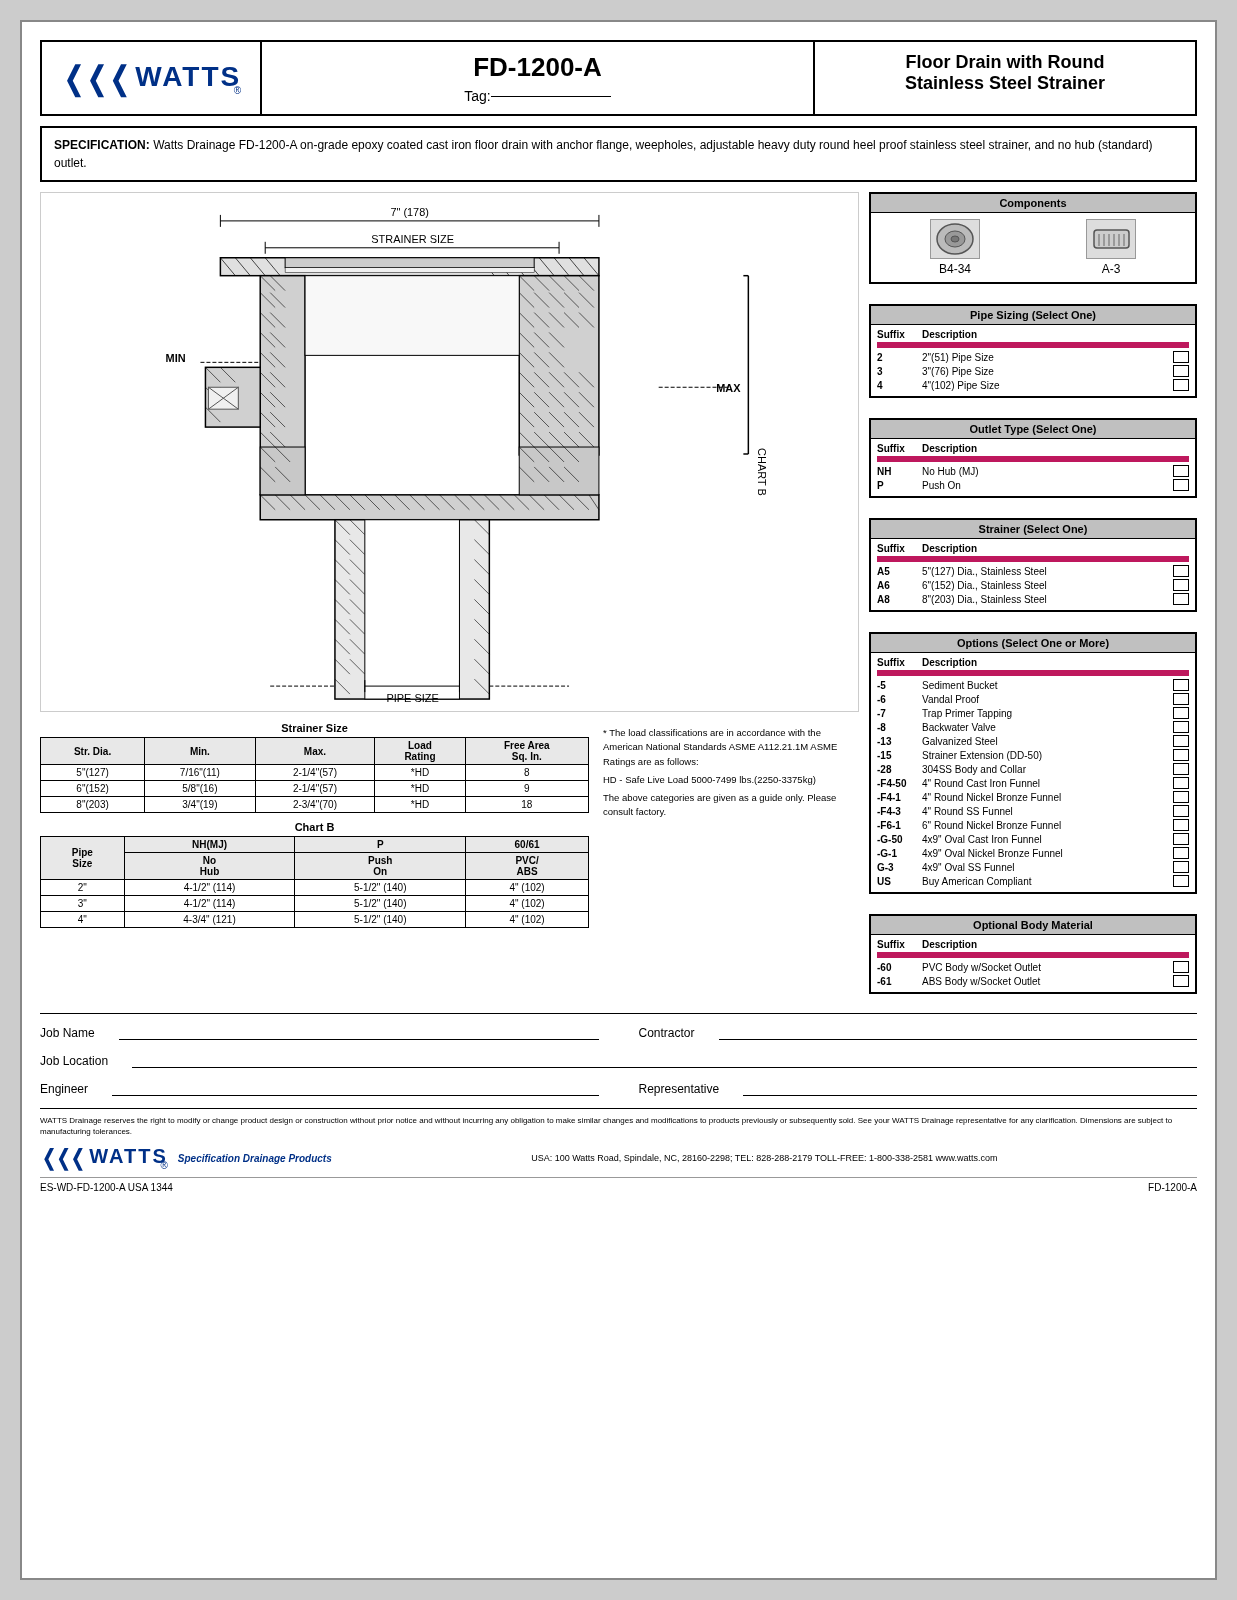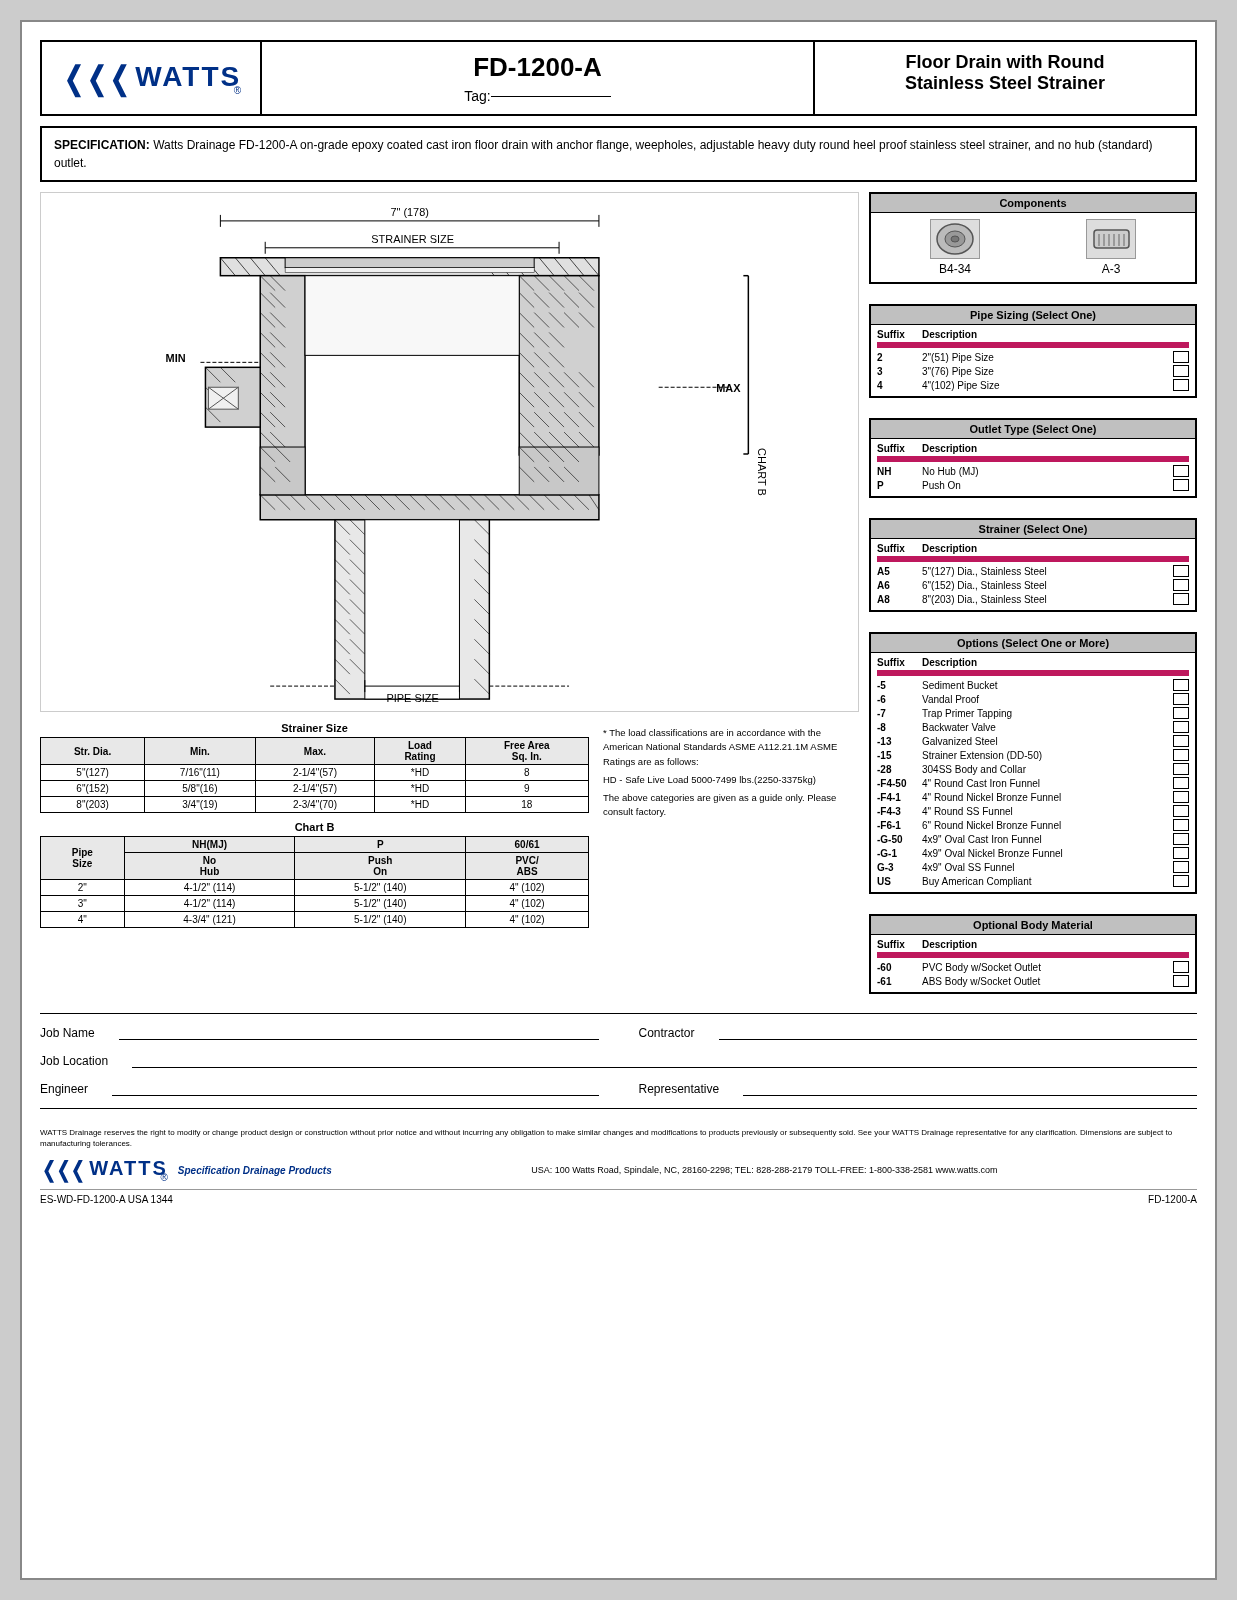--- a/index.html
+++ b/index.html
@@ -266,21 +266,21 @@
     }
     .form-line {
       flex: 1;
       border-bottom: 1px solid #000;
       height: 16px;
     }
     
     .page-footer {
       border-top: 1px solid #000;
       margin-top: 10px;
-      padding-top: 18px;
+      padding-top: 6px;
     }
     .footer-disclaimer {
       font-size: 8px;
       line-height: 1.4;
       margin-bottom: 8px;
     }
     .footer-bottom {
       display: flex;
       align-items: center;
       justify-content: space-between;

